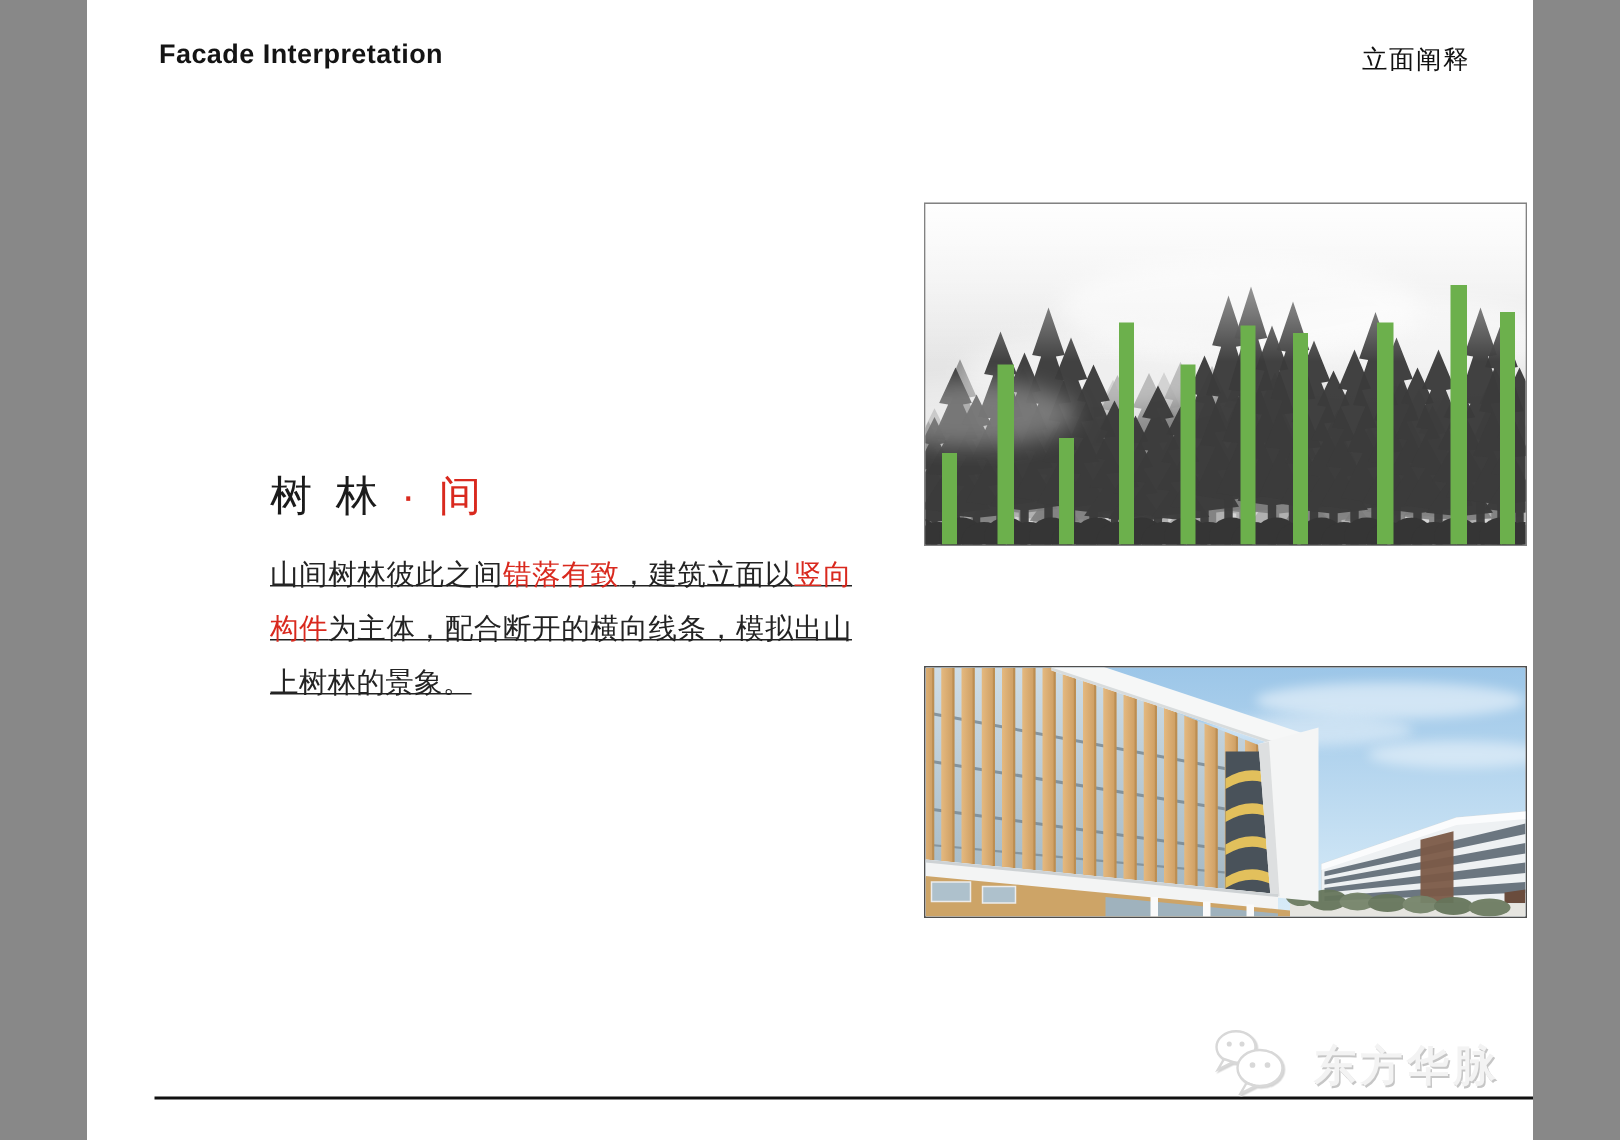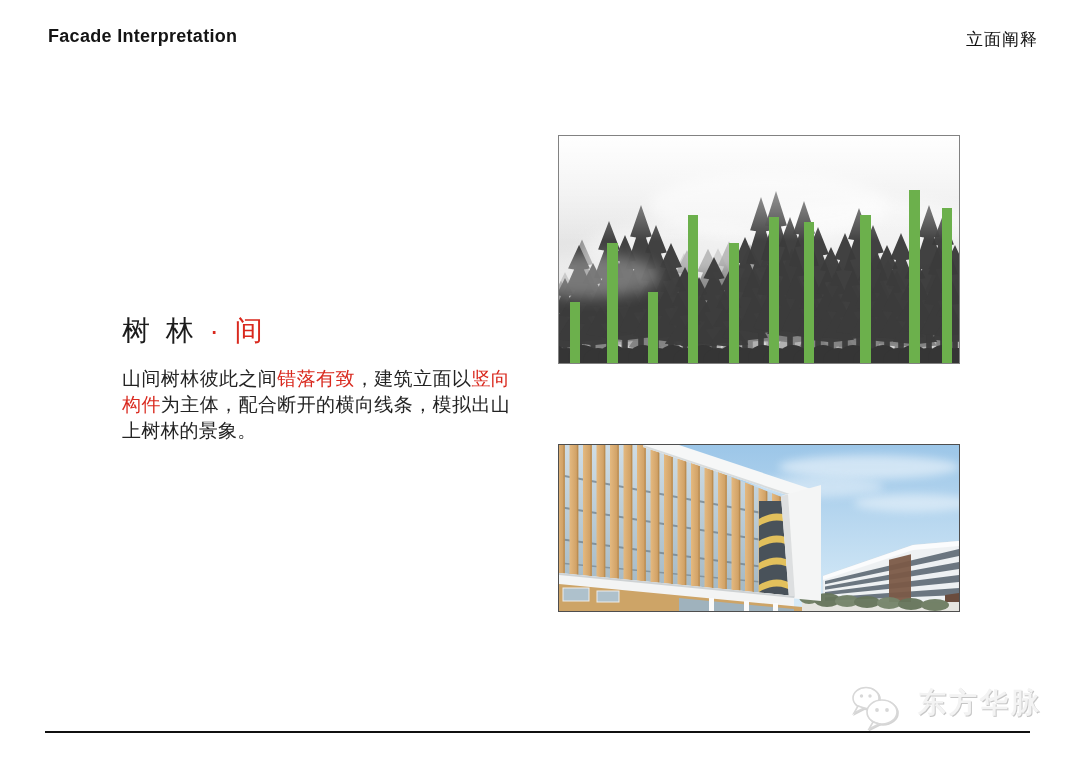--- a/index.html
+++ b/index.html
@@ -1,31 +1,31 @@
 <!DOCTYPE html>
 <html style="--accent: #d9291e;"><head>
 <meta charset="utf-8">
 <style>
   html,body{margin:0;padding:0;background:#888;}
   .slide{
-    position:relative;width:1080px;height:760px;background:#ffffff;
+    position:relative;width:964px;height:760px;background:#ffffff;
     font-family:"Liberation Sans","DejaVu Sans",sans-serif;overflow:hidden;margin:0 auto;
   }
   .hdr-en{position:absolute;left:48px;top:26px;font-size:18px;font-weight:700;color:#141414;letter-spacing:.3px;}
   .hdr-zh{position:absolute;right:42px;top:28px;font-size:17px;font-weight:400;color:#111;letter-spacing:1px;}
   .sec-title{position:absolute;left:122px;top:312px;font-size:28px;font-weight:400;color:#1b1b1b;letter-spacing:4px;margin:0;}
-  .sec-para{position:absolute;left:122px;top:366px;width:388px;margin:0;font-size:19px;line-height:26px;color:#232323;text-align:justify;letter-spacing:.2px;}
+  .sec-para{position:absolute;left:122px;top:366px;width:388px;margin:0;font-size:19px;line-height:36px;color:#232323;text-align:justify;letter-spacing:.2px;text-decoration:underline;}
   .red{color:var(--accent);}
   .fig{position:absolute;margin:0;padding:0;line-height:0;background:#eee;}
   .fig svg{display:block;}
   .fig-forest{left:558px;top:135px;width:400px;height:227px;border:1px solid #828282;}
   .fig-building{left:558px;top:444px;width:400px;height:166px;border:1px solid #4e4e4e;}
   .footer-line{position:absolute;left:45px;top:731px;width:985px;height:2px;background:#101010;}
   .footer-cap{position:absolute;left:47px;top:737px;font-size:9.5px;font-weight:700;color:#1e1e1e;letter-spacing:.45px;}
-  .brand{position:absolute;right:38px;top:684px;display:flex;align-items:flex-start;gap:16px;}
+  .brand{position:absolute;right:22px;top:684px;display:flex;align-items:flex-end;gap:16px;}
   .brand-name{
     font-size:28px;font-weight:700;letter-spacing:3px;color:#f3f3f3;
     text-shadow:1px 1px 0 #c6c6c6,-1px -1px 0 #ffffff;
   }
 </style>
 </head>
 <body>
 
 <div class="slide">
 

